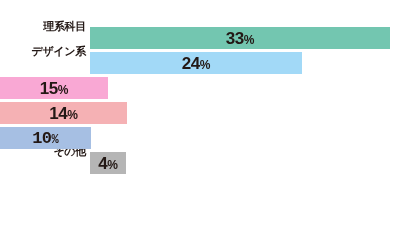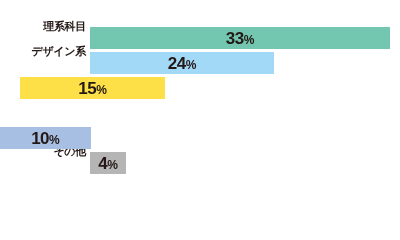--- a/index.html
+++ b/index.html
@@ -76,37 +76,42 @@
         <div class="cat-label">理系科目</div>
         <div class="bar-track">
           <div class="bar-fill" style="width: 300px; background: rgb(115, 198, 176);">
             <div class="bar-value"><span class="pct-num">33</span><span class="pct-sign">%</span></div>
           </div>
         </div>
       </div>
       <div class="bar-row">
         <div class="cat-label">デザイン系</div>
         <div class="bar-track">
-          <div class="bar-fill" style="width: 184px; background: rgb(162, 217, 247);">
+          <div class="bar-fill" style="width: 212px; background: rgb(162, 217, 247);">
             <div class="bar-value"><span class="pct-num">24</span><span class="pct-sign">%</span></div>
           </div>
         </div>
       </div>
       <div class="bar-row">
         <div class="bar-track">
-          <div class="bar-fill" style="width: 145px; background: #fde047; margin-left: 20px;">
+          <div class="bar-fill" style="width: 108px; background: #f9a8d4;">
             <div class="bar-value"><span class="pct-num">15</span><span class="pct-sign">%</span></div>
           </div>
         </div>
       </div>
       <div class="bar-row">
+        <div class="bar-track">
+          <div class="bar-fill" style="width: 127.273px; background: rgb(245, 177, 180);">
+            <div class="bar-value"><span class="pct-num">14</span><span class="pct-sign">%</span></div>
+          </div>
+        </div>
       </div>
       <div class="bar-row">
         <div class="bar-track">
-          <div class="bar-fill" style="width: 90.9091px; background: rgb(166, 191, 227);">
+          <div class="bar-fill" style="width: 90.9091px; background: rgb(166, 191, 227); font-family: Liberation Mono, monospace;">
             <div class="bar-value"><span class="pct-num">10</span><span class="pct-sign">%</span></div>
           </div>
         </div>
       </div>
       <div class="bar-row">
         <div class="cat-label">その他</div>
         <div class="bar-track">
           <div class="bar-fill" style="width: 36.3636px; background: rgb(181, 181, 181);">
             <div class="bar-value"><span class="pct-num">4</span><span class="pct-sign">%</span></div>
           </div>

